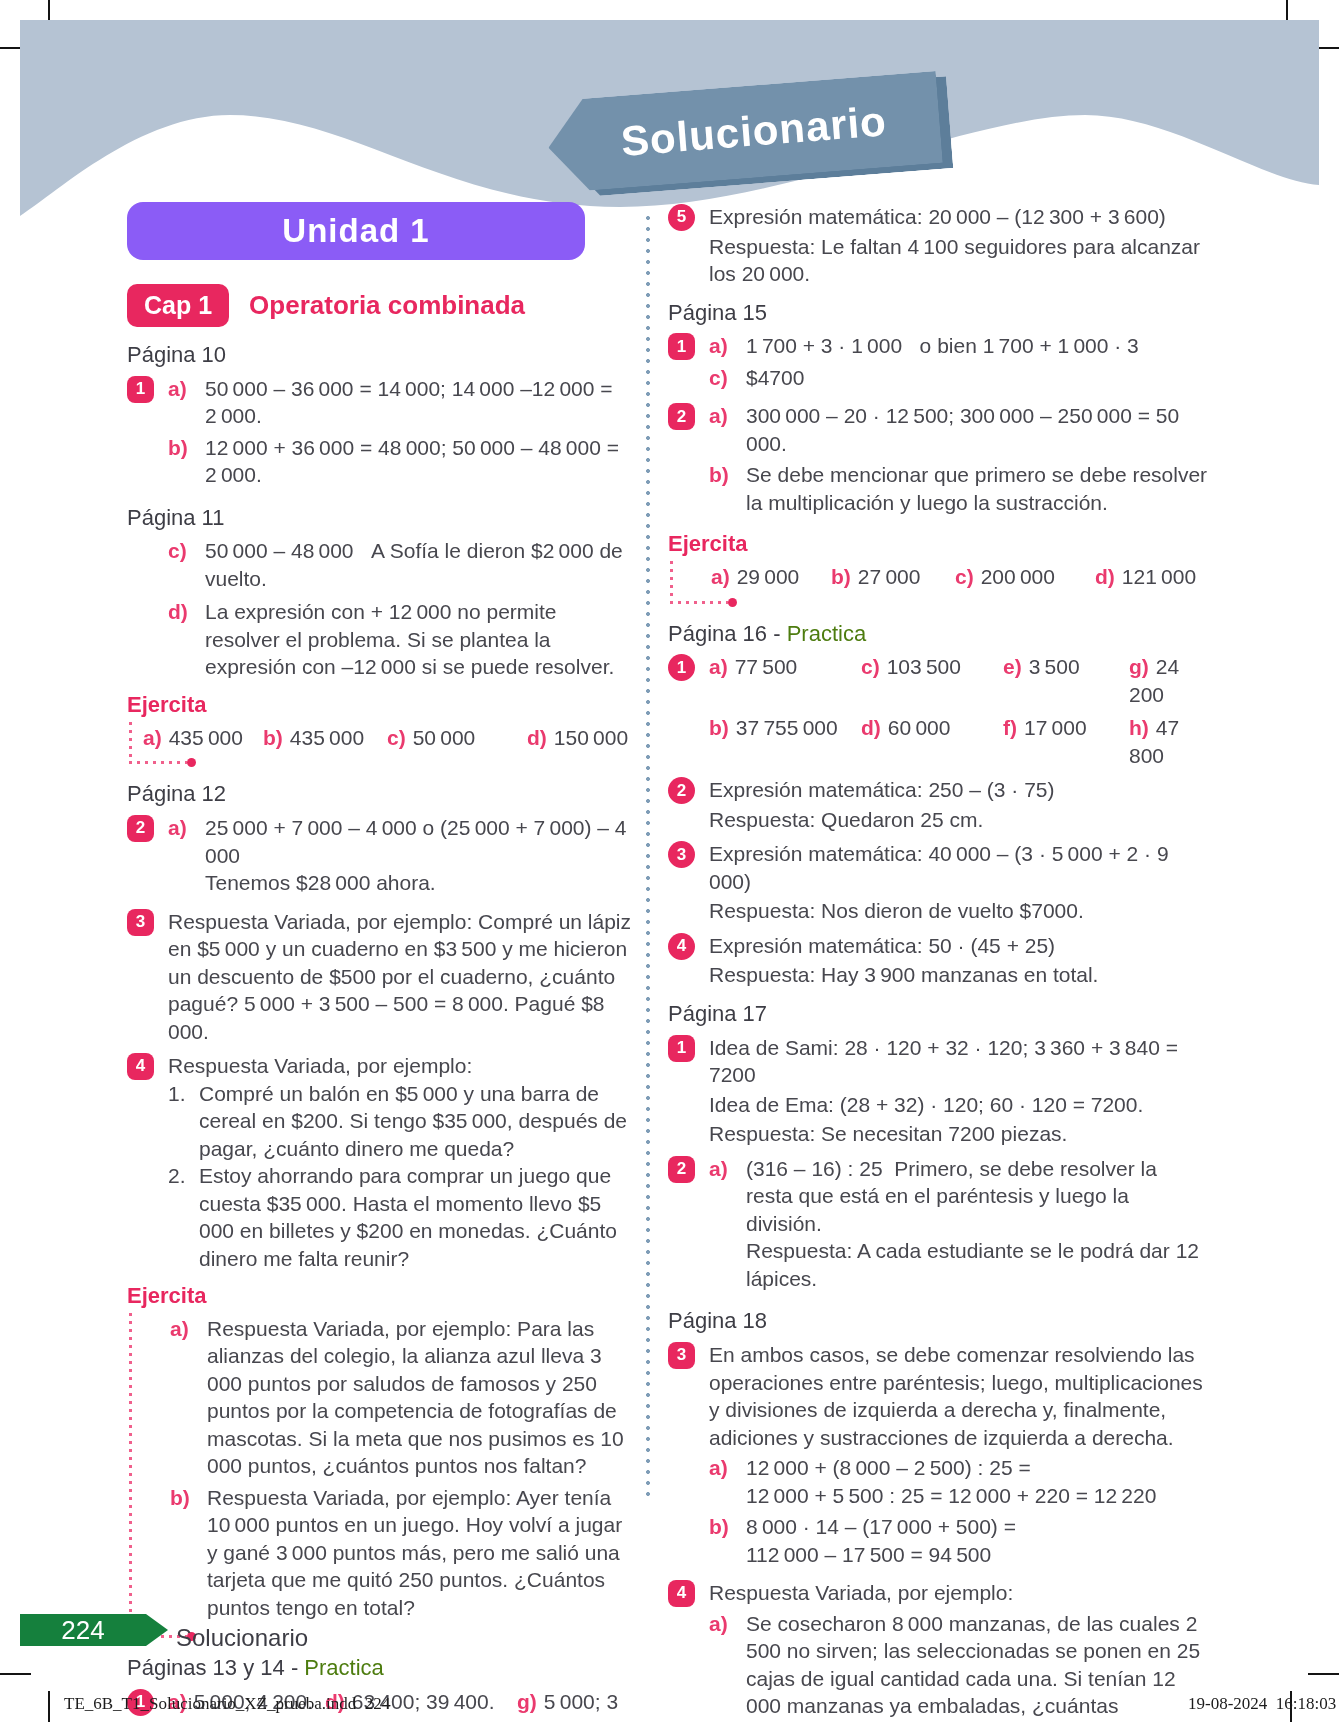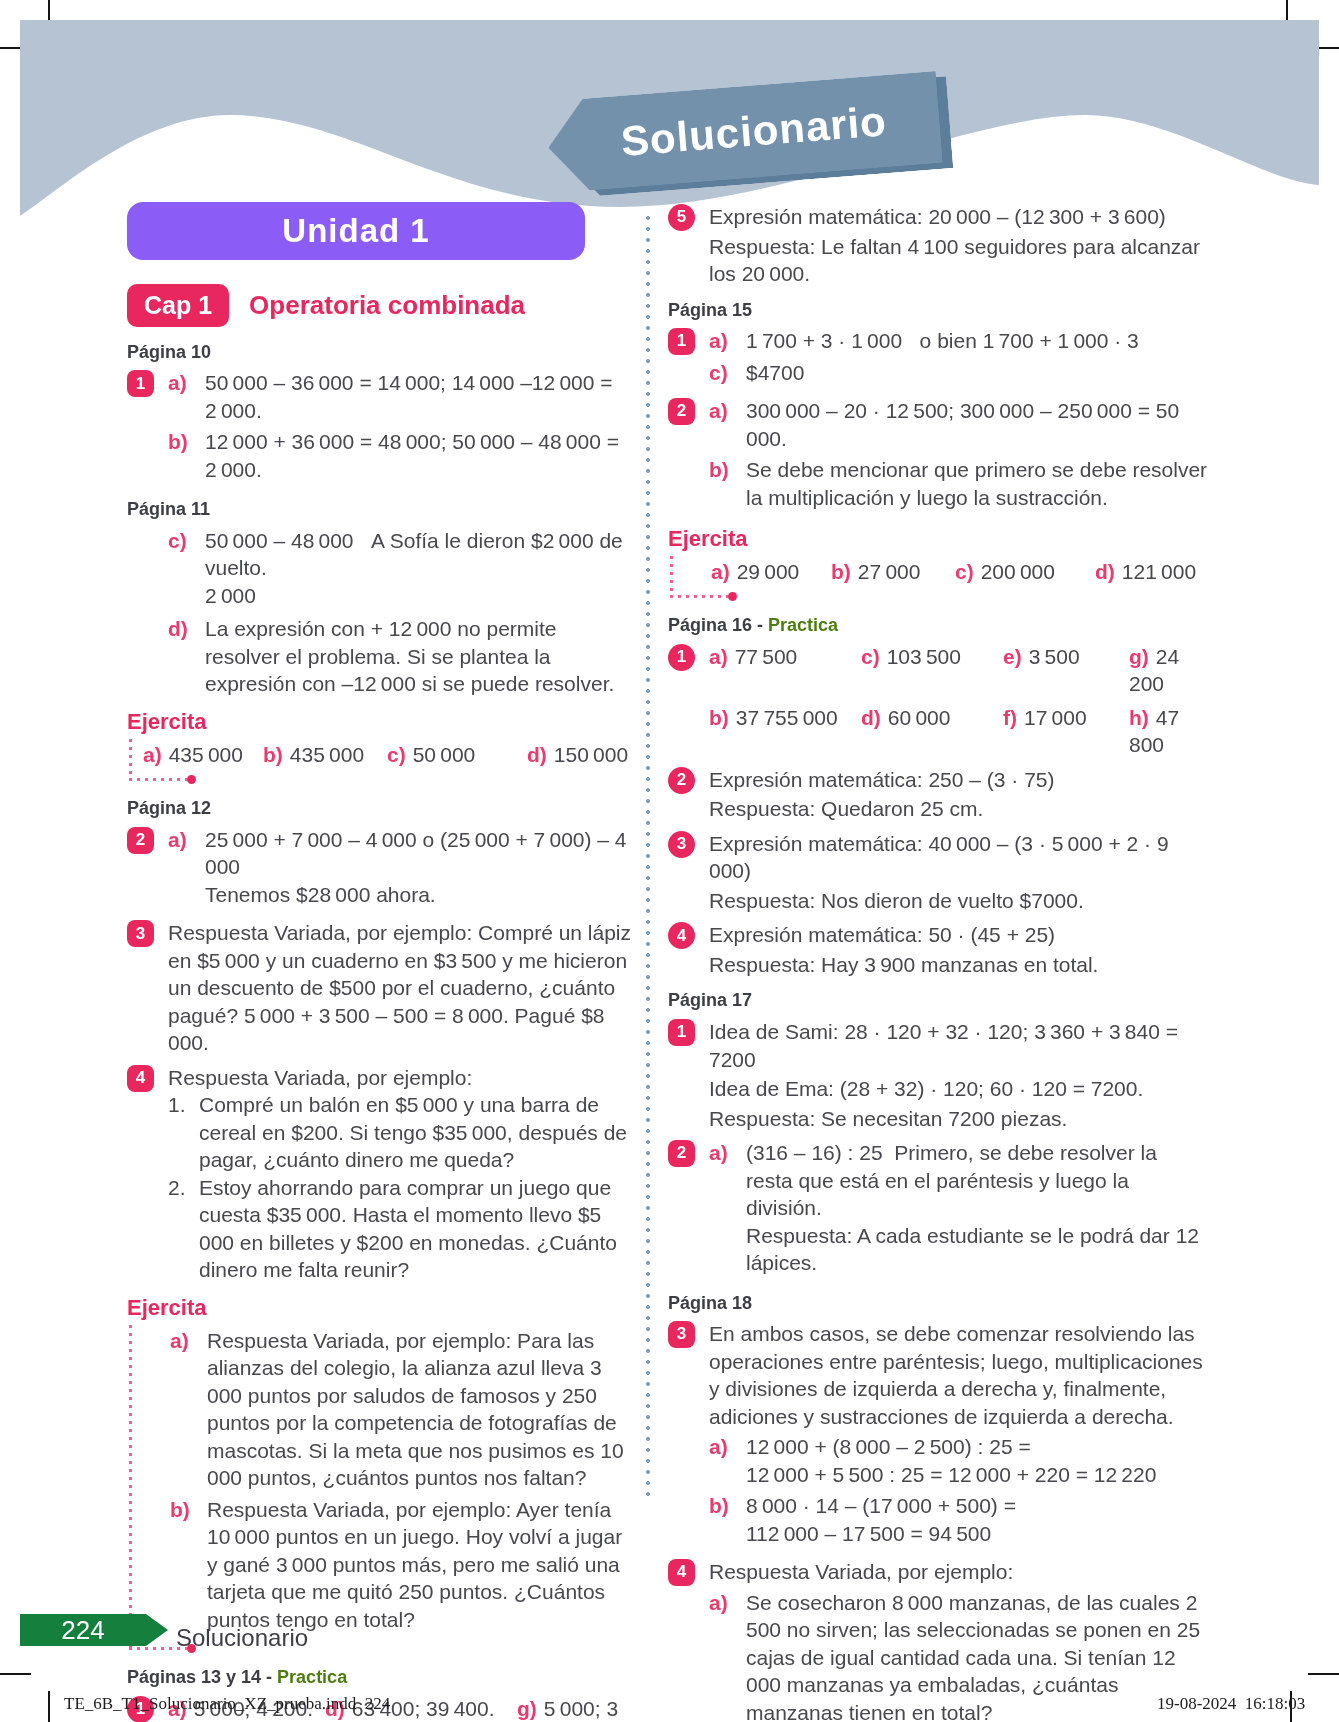--- a/index.html
+++ b/index.html
@@ -20,21 +20,21 @@
   .unit-banner{position:absolute;left:127px;top:202px;width:458px;height:58px;background:#8b5cf6;
       border-radius:16px;display:flex;align-items:center;justify-content:center;
       color:#fff;font-weight:bold;font-size:33px;letter-spacing:1px;}
   
   .chapter-row{display:flex;align-items:center;margin:0 0 14px 0;}
   .chip{background:#e8275f;color:#fff;font-weight:bold;font-size:25px;border-radius:10px;
       padding:5px 17px;}
   .chapter-title{color:#e8275f;font-weight:bold;font-size:26px;margin-left:20px;}
   
   .col{position:absolute;font-size:21px;line-height:1.31;color:#47474e;}
-  .ph{font-weight:bold;font-size:18px;color:#3d3d45;margin:11px 0 5px;}
+  .ph{font-weight:normal;font-size:22px;color:#3d3d45;margin:11px 0 5px;}
   .ph .practica{color:#4d7c0f;}
   .item{display:grid;grid-template-columns:41px 1fr;margin:3px 0 7px;}
   .badge{width:27px;height:27px;background:#e8275f;color:#fff;font-weight:bold;font-size:17px;
       display:flex;align-items:center;justify-content:center;border-radius:8px;margin-top:1px;}
   .badge.circle{border-radius:50%;}
   .sub{display:grid;grid-template-columns:37px 1fr;margin-bottom:4px;}
   .lbl{font-weight:bold;color:#ea3a6e;}
   .indent{margin-left:41px;}
   .numli{display:grid;grid-template-columns:31px 1fr;}
   .ej-title{color:#e8275f;font-weight:bold;font-size:22px;margin-top:10px;}
@@ -59,21 +59,21 @@
       background-size:4px 11px;background-repeat:repeat-y;}
   
   .footer-tab{position:absolute;left:20px;top:1614px;width:148px;height:32px;background:#15803d;
       clip-path:polygon(0 0,126px 0,100% 50%,126px 100%,0 100%);
       display:flex;align-items:center;}
   .footer-tab span{width:126px;text-align:center;color:#fff;font-size:26px;}
   .footer-label{position:absolute;left:176px;top:1624px;font-size:24px;color:#3d3d45;}
   .print-line{position:absolute;top:1694px;font-family:"Liberation Serif",serif;
       font-size:17px;color:#1c1c1c;}
   #print-file{left:64px;}
-  #print-date{left:1157px;}
+  #print-date{left:1188px;}
 </style>
 </head>
 <body>
 
 <div class="page">
 
   <div class="mark" style="left:48px;top:0;width:2px;height:30px;"></div>
   <div class="mark" style="left:0;top:47px;width:31px;height:2px;"></div>
   <div class="mark" style="left:1286px;top:0;width:2px;height:30px;"></div>
   <div class="mark" style="left:1308px;top:47px;width:31px;height:2px;"></div>
@@ -124,21 +124,20 @@
       </div>
     </div>
 
     <div class="ph">Página 11</div>
 
     <div class="indent">
       <div class="sub">
         <span class="lbl">c)</span>
         <span>
           <div>50 000 – 48 000&nbsp;&nbsp;&nbsp;A Sofía le dieron $2 000 de vuelto.</div>
-          <div>2 000</div>
         </span>
       </div>
       <div class="sub" style="margin-top:6px;">
         <span class="lbl">d)</span>
         <span>La expresión con + 12 000 no permite resolver el problema. Si se plantea la expresión con –12 000 si se puede resolver.</span>
       </div>
     </div>
 
     <div class="ej-title">Ejercita</div>
     <div class="ej-body">

